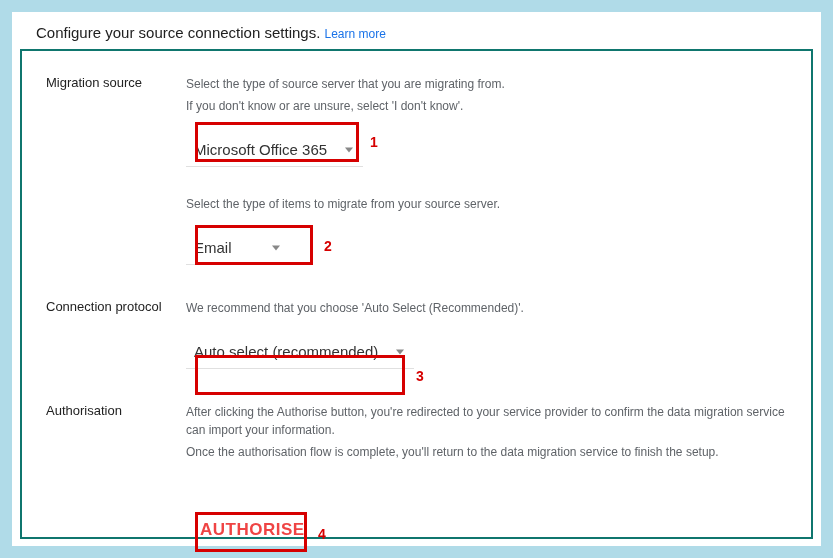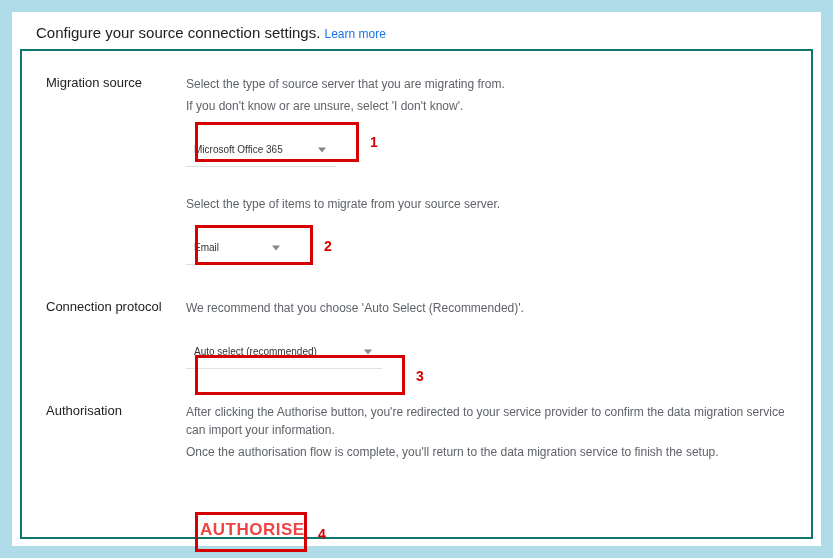--- a/index.html
+++ b/index.html
@@ -57,21 +57,21 @@
     .dropdown-wrap {
       position: relative;
       margin-top: 14px;
       display: inline-block;
     }
     .dropdown {
       border: none;
       border-bottom: 1px solid #e0e0e0;
       background: #fff;
       padding: 6px 36px 6px 8px;
-      font-size: 10px;
+      font-size: 15px;
       color: #333;
       cursor: pointer;
       display: inline-flex;
       align-items: center;
       height: 34px;
     }
     .dropdown .caret {
       position: absolute;
       right: 10px;
       top: 50%;

